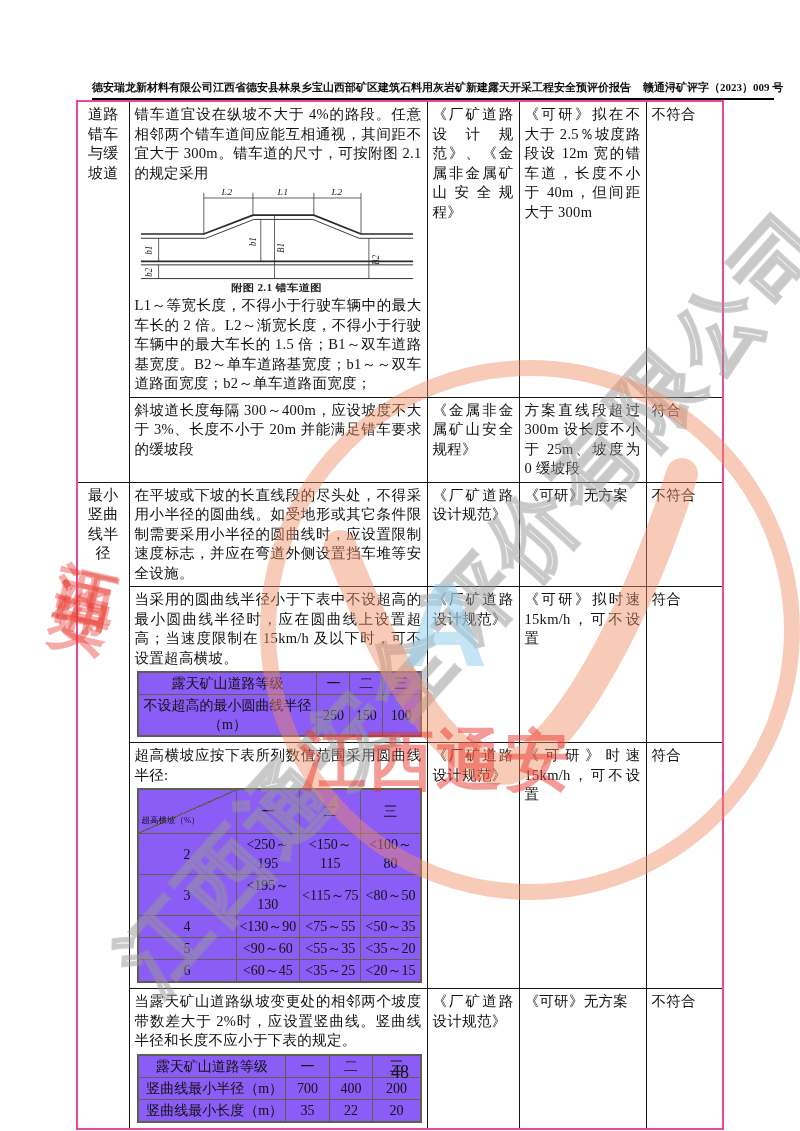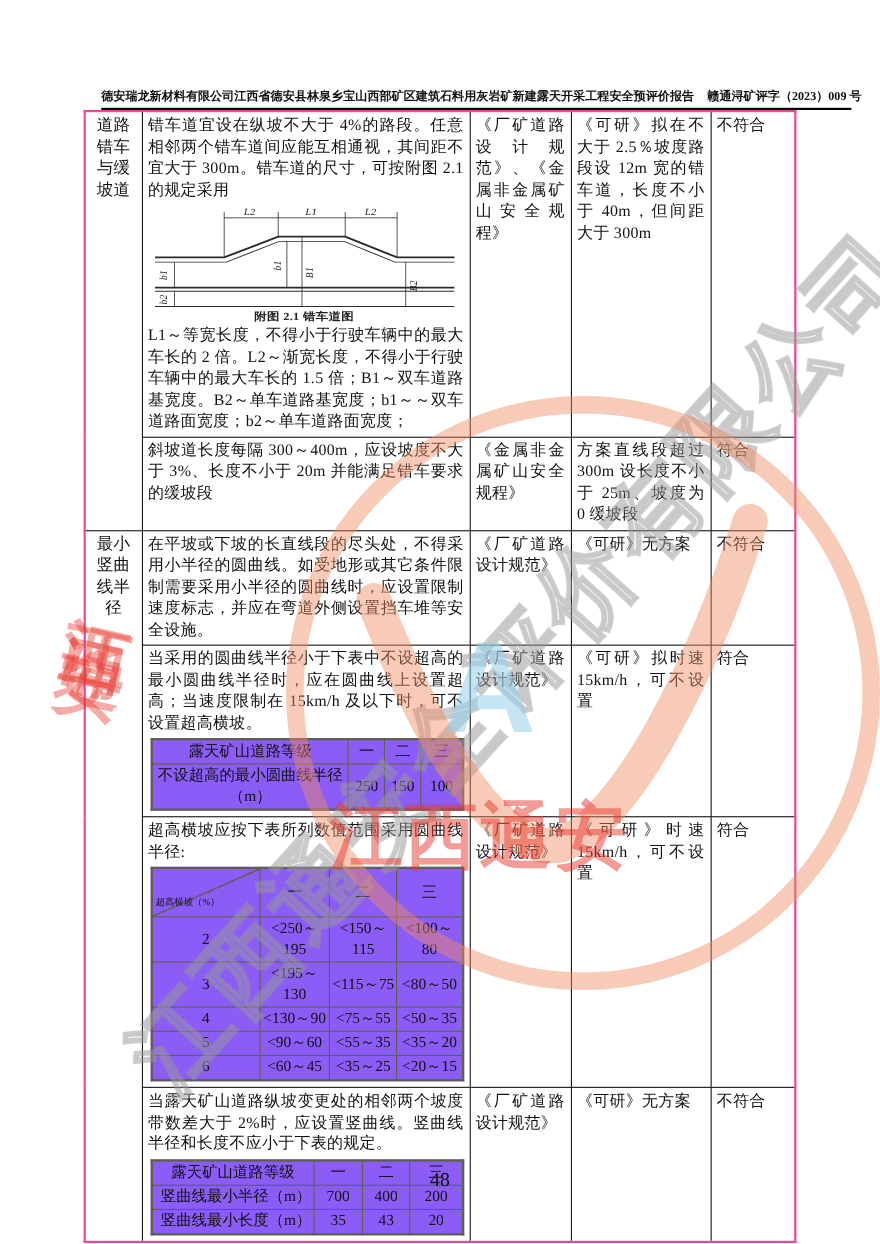--- a/index.html
+++ b/index.html
@@ -252,21 +252,21 @@
             <tbody>
                 <tr>
                   <td>竖曲线最小半径（m）</td>
                   <td>700</td>
                   <td>400</td>
                   <td>200</td>
                 </tr>
                 <tr>
                   <td>竖曲线最小长度（m）</td>
                   <td>35</td>
-                  <td>43</td>
+                  <td>22</td>
                   <td>20</td>
                 </tr>
               </tbody>
           </table>
         </td>
         <td class="std-cell">《厂矿道路设计规范》</td>
         <td class="design-cell">《可研》无方案</td>
         <td class="comp-cell">不符合</td>
       </tr>
     </tbody>

